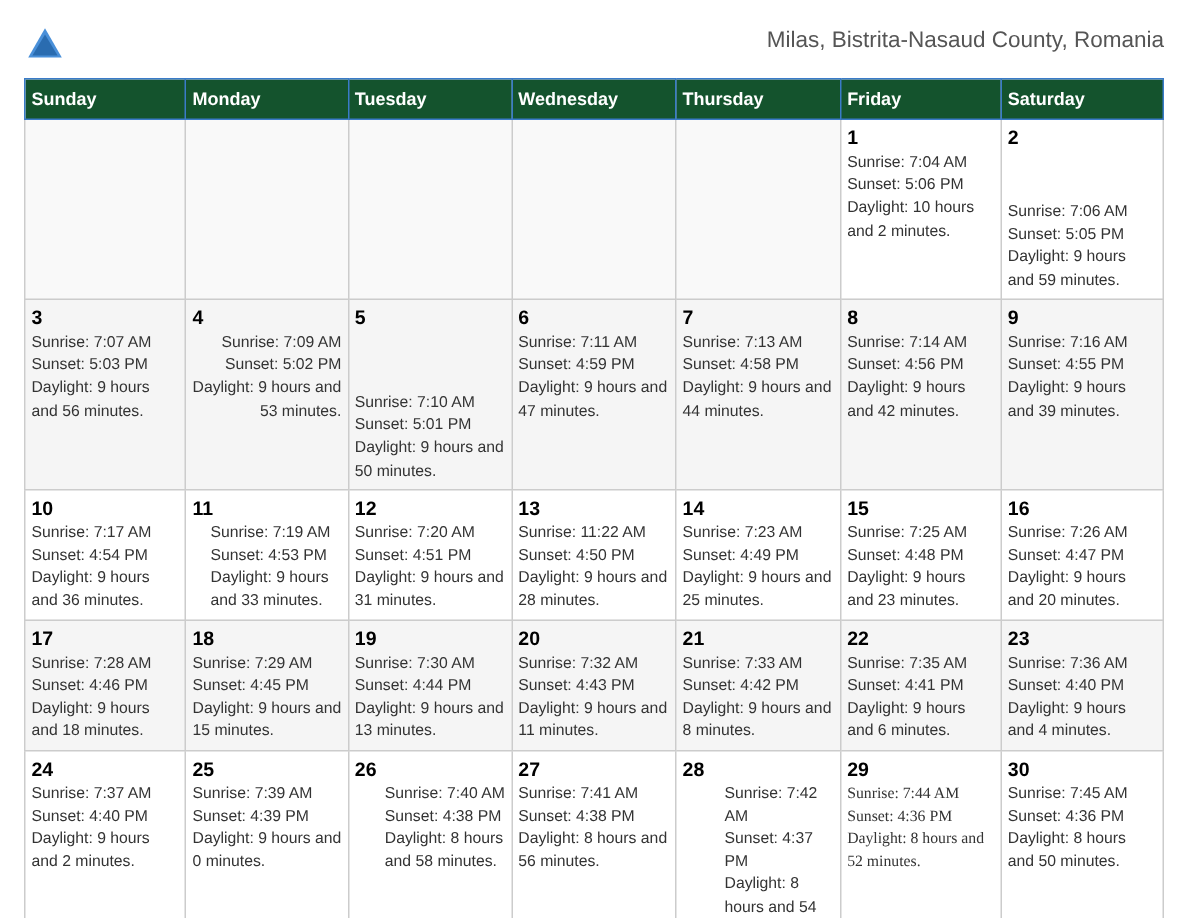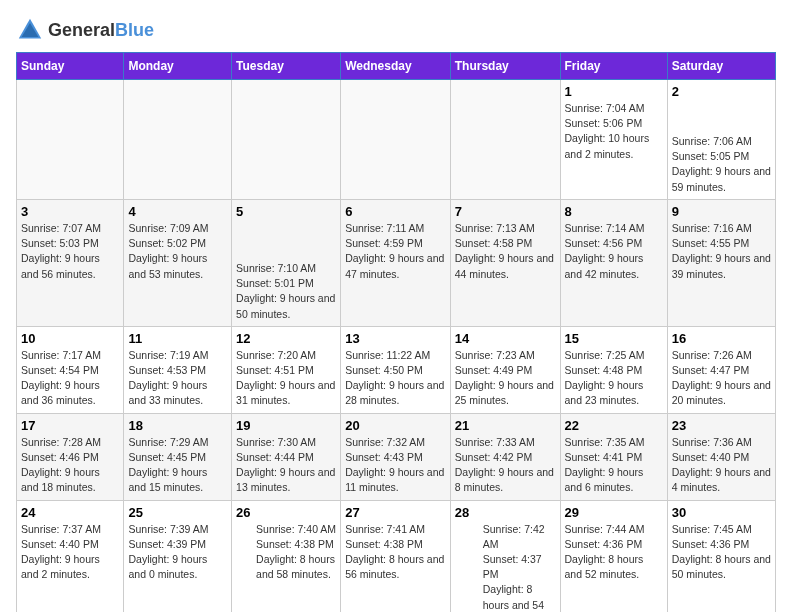--- a/index.html
+++ b/index.html
@@ -47,21 +47,21 @@
       font-size: 15px;
       color: #555;
       margin-top: 2px;
     }
     table {
       width: 100%;
       border-collapse: collapse;
       font-size: 11px;
     }
     thead tr th {
-      background: #6d28d9;
+      background: #14532d;
       color: #fff;
       padding: 6px 4px;
       text-align: left;
       font-size: 12px;
       font-weight: bold;
       border: 1px solid #3a7bc8;
     }
     tbody tr td {
       border: 1px solid #ccc;
       vertical-align: top;
@@ -90,25 +90,23 @@
   </style>
 </head>
 <body>
 
 <div class="header-area">
   <div class="logo">
     <svg class="logo-icon" viewBox="0 0 40 40" xmlns="http://www.w3.org/2000/svg">
       <polygon points="20,4 36,32 4,32" fill="#4a90d9"></polygon>
       <polygon points="20,10 32,30 8,30" fill="#2a6cb0"></polygon>
     </svg>
-    <div>
-      <span class="logo-text-general">General</span><span class="logo-text-blue">Blue</span>
-    </div>
   </div>
   <div class="title-area">
+    <div class="location-title">Milas, Bistrita-Nasaud County, Romania</div>
   </div>
 </div>
 
 <table>
   <thead>
     <tr id="days-header">
     <th>Sunday</th>
         <th>Monday</th>
         <th>Tuesday</th>
         <th>Wednesday</th>
@@ -139,21 +137,21 @@
       </tr>
       <tr>
         <td>
           <span class="day-number">3</span>
           <div class="day-info" style="white-space: pre-line;">Sunrise: 7:07 AM
 Sunset: 5:03 PM
 Daylight: 9 hours and 56 minutes.</div>
         </td>
         <td>
           <span class="day-number">4</span>
-          <div class="day-info" style="white-space: pre-line;">Sunrise: 7:09 AM
+          <div class="day-info" style="white-space: pre-line; text-align: right;">Sunrise: 7:09 AM
 Sunset: 5:02 PM
 Daylight: 9 hours and 53 minutes.</div>
         </td>
         <td>
           <span class="day-number">5</span>
           <div class="day-info" style="white-space: pre-line; margin-top: 42px;">Sunrise: 7:10 AM
 Sunset: 5:01 PM
 Daylight: 9 hours and 50 minutes.</div>
         </td>
         <td>
@@ -183,21 +181,21 @@
       </tr>
       <tr>
         <td>
           <span class="day-number">10</span>
           <div class="day-info" style="white-space: pre-line;">Sunrise: 7:17 AM
 Sunset: 4:54 PM
 Daylight: 9 hours and 36 minutes.</div>
         </td>
         <td>
           <span class="day-number">11</span>
-          <div class="day-info" style="white-space: pre-line;">Sunrise: 7:19 AM
+          <div class="day-info" style="white-space: pre-line; margin-left: 12px;">Sunrise: 7:19 AM
 Sunset: 4:53 PM
 Daylight: 9 hours and 33 minutes.</div>
         </td>
         <td>
           <span class="day-number">12</span>
           <div class="day-info" style="white-space: pre-line;">Sunrise: 7:20 AM
 Sunset: 4:51 PM
 Daylight: 9 hours and 31 minutes.</div>
         </td>
         <td>
@@ -295,21 +293,21 @@
 Daylight: 8 hours and 56 minutes.</div>
         </td>
         <td>
           <span class="day-number">28</span>
           <div class="day-info" style="white-space: pre-line; margin-left: 28px;">Sunrise: 7:42 AM
 Sunset: 4:37 PM
 Daylight: 8 hours and 54 minutes.</div>
         </td>
         <td>
           <span class="day-number">29</span>
-          <div class="day-info" style="white-space: pre-line;">Sunrise: 7:44 AM
+          <div class="day-info" style="white-space: pre-line; font-family: Liberation Serif, serif;">Sunrise: 7:44 AM
 Sunset: 4:36 PM
 Daylight: 8 hours and 52 minutes.</div>
         </td>
         <td>
           <span class="day-number">30</span>
           <div class="day-info" style="white-space: pre-line;">Sunrise: 7:45 AM
 Sunset: 4:36 PM
 Daylight: 8 hours and 50 minutes.</div>
         </td>
       </tr>

